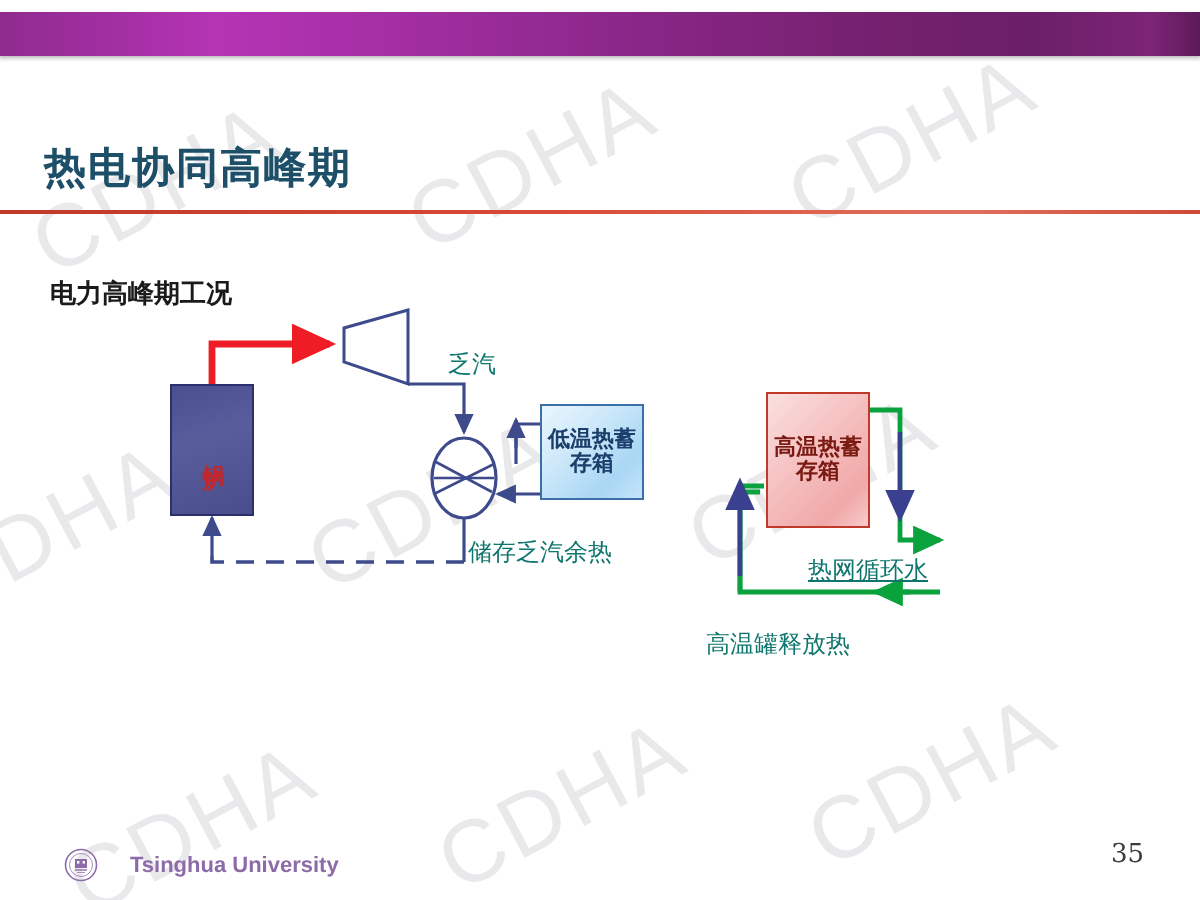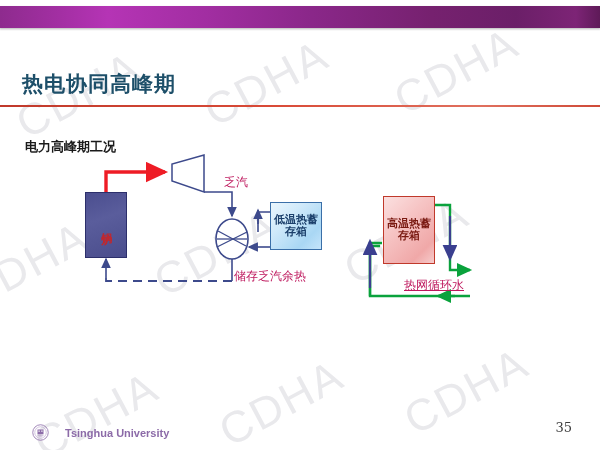--- a/index.html
+++ b/index.html
@@ -143,21 +143,21 @@
     letter-spacing: 0px;
   }
   #lowtemp-label { color: #1b3f6b; }
   #hightemp-label { color: #7a1a12; }
 
   
   .dlabel {
     position: absolute;
     font-family: "DejaVu Serif", "Liberation Serif", serif;
     font-size: 12px;
-    color: #be185d;
+    color: #0f766e;
     white-space: nowrap;
     z-index: 6;
   }
   #label-fazhi    { left: 224px; top: 174px; }
   #label-store    { left: 234px; top: 268px; }
   #label-heatnet  { left: 404px; top: 277px; text-decoration: underline; }
   #label-release  { left: 353px; top: 314px; }
 
   
   #footer-logo {
@@ -283,20 +283,21 @@
     <span class="tank-label" id="lowtemp-label">低温热蓄存箱</span>
   </div>
 
   <div class="box" id="hightemp-box">
     <span class="tank-label" id="hightemp-label">高温热蓄存箱</span>
   </div>
 
   <div class="dlabel" id="label-fazhi">乏汽</div>
   <div class="dlabel" id="label-store">储存乏汽余热</div>
   <div class="dlabel" id="label-heatnet">热网循环水</div>
+  <div class="dlabel" id="label-release">高温罐释放热</div>
 
   <div id="footer-logo">
     <svg width="17" height="17" viewBox="0 0 34 34">
       <circle cx="17" cy="17" r="15.5" fill="none" stroke="#8c6ba8" stroke-width="1.6"></circle>
       <circle cx="17" cy="17" r="11.5" fill="none" stroke="#a98cc0" stroke-width="1"></circle>
       <rect x="11" y="11" width="12" height="9" fill="#8c6ba8"></rect>
       <rect x="13" y="13" width="2.4" height="2.6" fill="#ffffff"></rect>
       <rect x="18.6" y="13" width="2.4" height="2.6" fill="#ffffff"></rect>
       <path d="M11,22 L23,22" stroke="#8c6ba8" stroke-width="1.4"></path>
       <path d="M13,24.5 L21,24.5" stroke="#a98cc0" stroke-width="1"></path>

